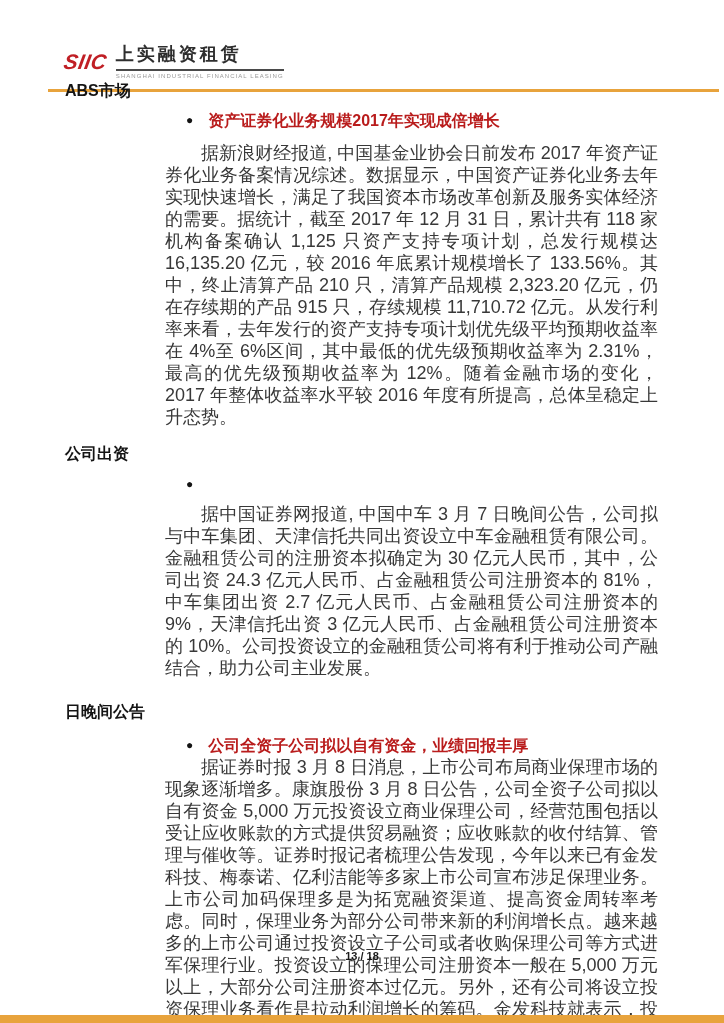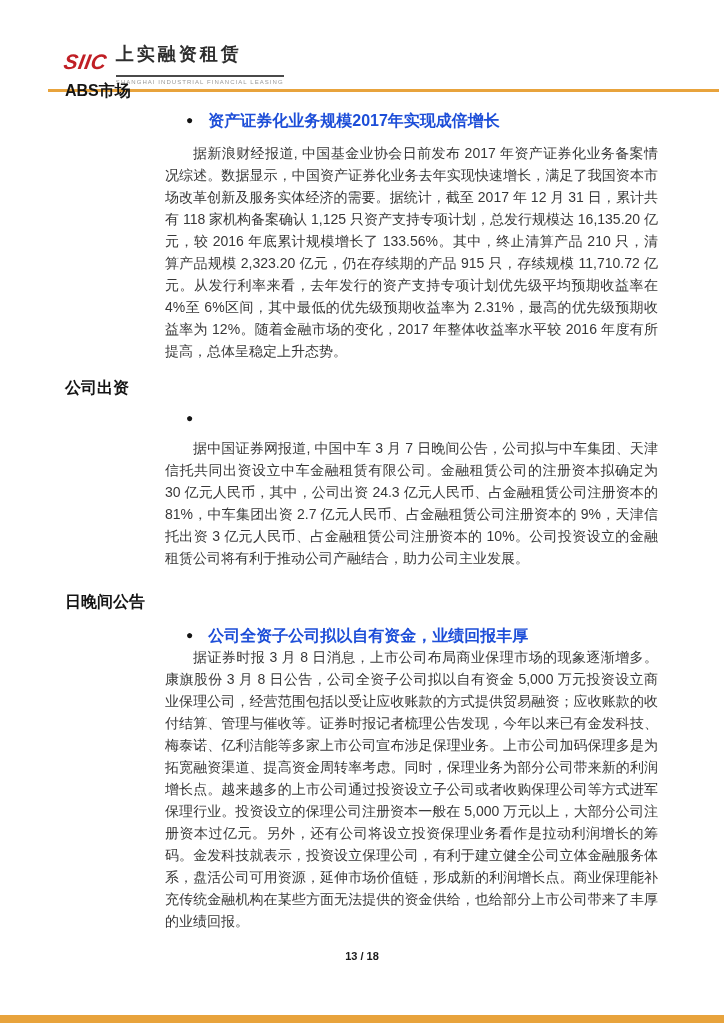--- a/index.html
+++ b/index.html
@@ -32,21 +32,21 @@
     transform: skewX(-10deg);
     letter-spacing: 0.5px;
   }
   .logo-block { display: flex; flex-direction: column; }
   .logo-cn {
     font-size: 18px;
     font-weight: bold;
     color: #2e2e2e;
     letter-spacing: 3px;
     border-bottom: 2px solid #4a4a4a;
-    padding-bottom: 9px;
+    padding-bottom: 3px;
     line-height: 1.2;
     display: inline-block;
   }
   .logo-en {
     font-size: 6px;
     color: #989898;
     letter-spacing: 1.05px;
     margin-top: 2px;
     white-space: nowrap;
   }
@@ -86,27 +86,27 @@
   .bullet {
     font-size: 12px;
     color: #141414;
     line-height: 21px;
   }
   .news-title {
     margin: 0;
     font-size: 16px;
     line-height: 21px;
     font-weight: bold;
-    color: #1d4ed8;
+    color: #b91c1c;
     text-align: right;
   }
   .body-para {
     width: 493px;
     margin: 11px 0 0 100px;
-    font-size: 14px;
+    font-size: 18px;
     line-height: 22px;
     color: #383838;
     text-align: justify;
     text-indent: 2em;
   }
   .body-para.p2 { margin-top: 8px; }
   .body-para.p3 { margin-top: 0; }
 
   
   .page-number {

